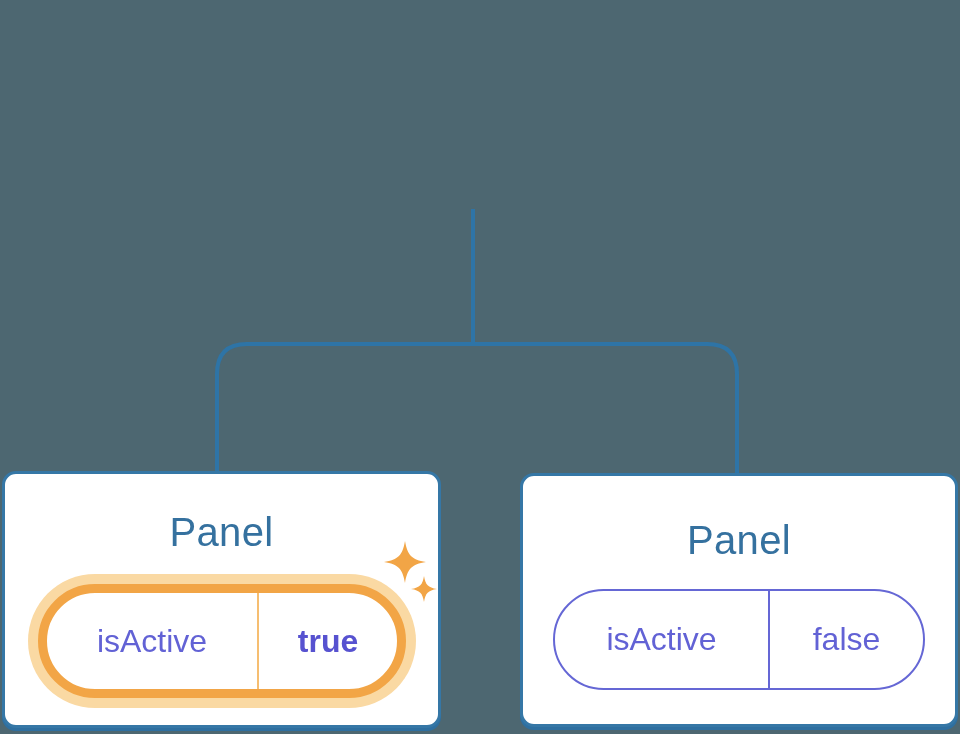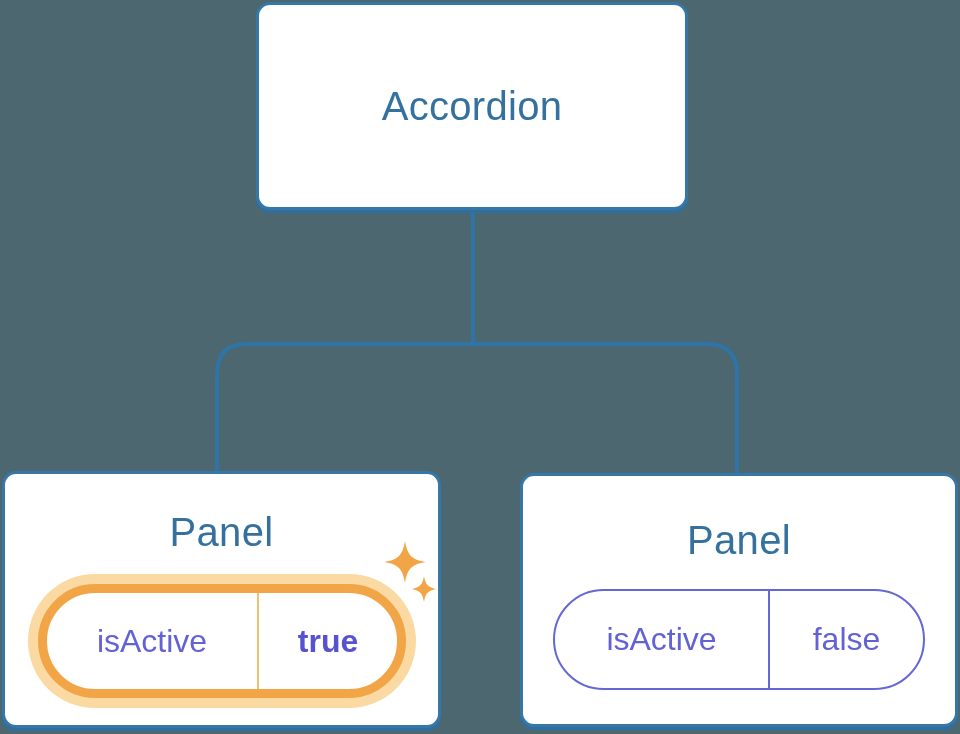--- a/index.html
+++ b/index.html
@@ -126,23 +126,20 @@
 </head>
 <body>
 
 <div class="stage">
 
   <svg class="connectors" width="960" height="734" viewBox="0 0 960 734">
     <path d="M473,209 L473,346" fill="none" stroke="#2E74A6" stroke-width="4"></path>
     <path d="M217,472 L217,374 Q217,344 247,344 L707,344 Q737,344 737,374 L737,474" fill="none" stroke="#2E74A6" stroke-width="4"></path>
   </svg>
 
-  <div class="node node-accordion">
-    <div class="node-title">Accordion</div>
-  </div>
 
   <div class="node node-panel-left">
     <div class="node-title">Panel</div>
     <div class="pill pill-active">
       <span class="seg seg-key">isActive</span>
       <span class="divider"></span>
       <span class="seg seg-value">true</span>
     </div>
   </div>
 

